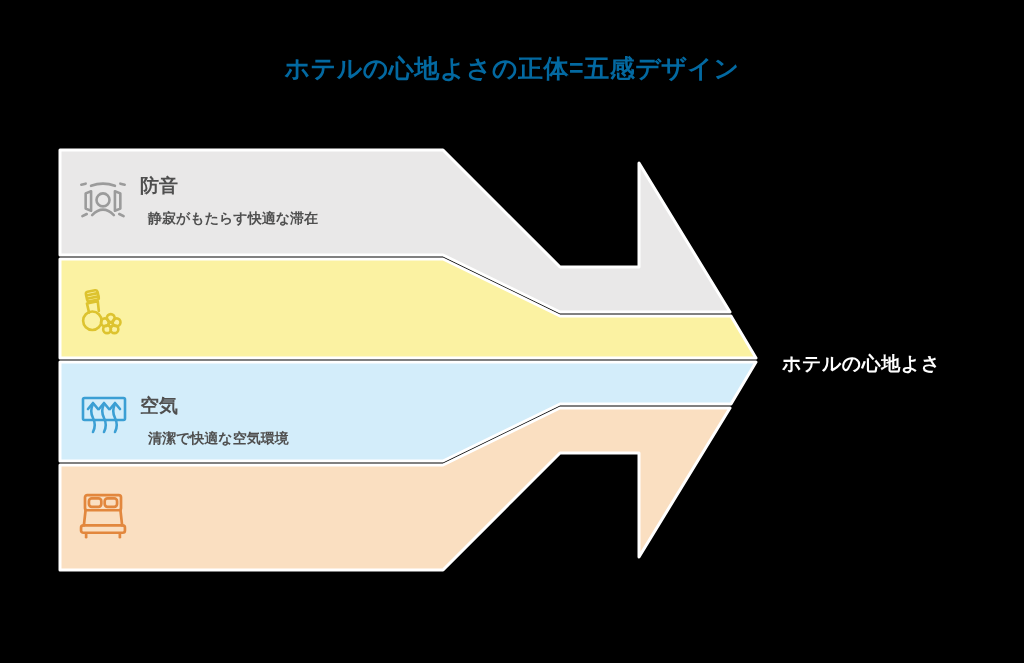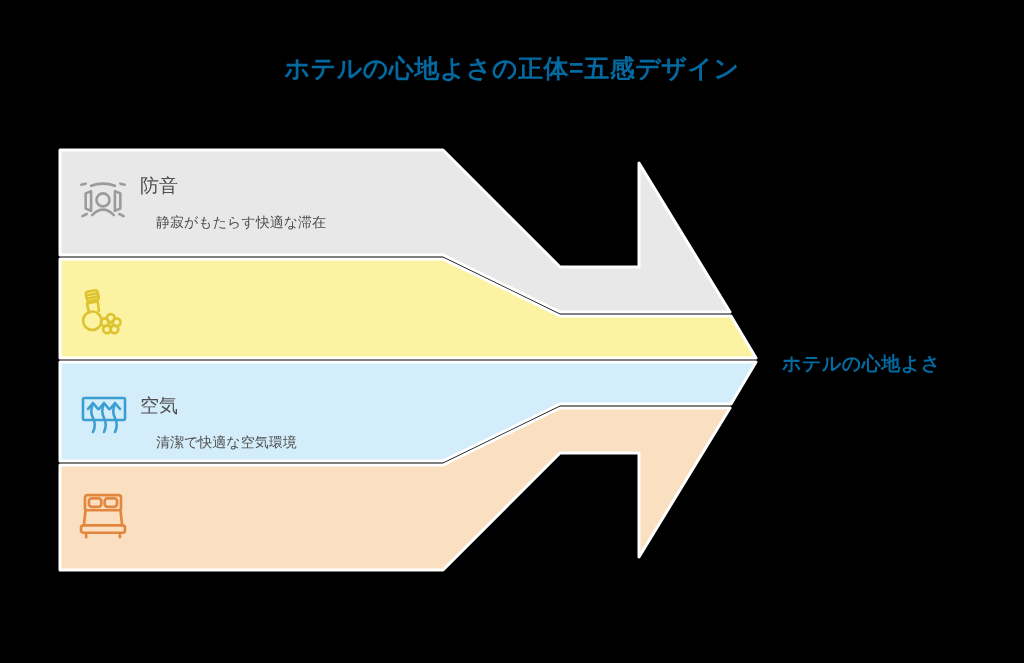--- a/index.html
+++ b/index.html
@@ -7,26 +7,26 @@
     position:relative;width:1024px;height:663px;overflow:hidden;background:#000;
     font-family:"Liberation Sans","DejaVu Sans",sans-serif;
   }
   #title{
     position:absolute;top:52px;left:0;width:1024px;text-align:center;
     font-size:25px;font-weight:700;color:#0369a1;letter-spacing:0.5px;
   }
   #arrow-svg{position:absolute;left:0;top:0;}
   .band-shape{stroke:#ffffff;stroke-width:3;stroke-linejoin:round;}
   .band-text{position:absolute;left:140px;}
-  .band-heading{font-size:19px;line-height:24px;color:#4f4f4f;margin:0 0 12px 0;font-weight:400;}
-  .band-desc{font-size:14px;line-height:17px;color:#4f4f4f;margin:16px;font-weight:400;}
+  .band-heading{font-size:19px;line-height:24px;color:#4f4f4f;margin:0 0 12px 0;font-weight:700;}
+  .band-desc{font-size:14px;line-height:17px;color:#4f4f4f;margin:8px;font-weight:700;}
   .band-icon{position:absolute;}
   #result-label{
     position:absolute;left:782px;top:351px;
-    font-size:19px;font-weight:700;color:#0369a1;letter-spacing:0.5px;white-space:nowrap;
+    font-size:19px;font-weight:700;color:#ffffff;letter-spacing:0.5px;white-space:nowrap;
   }
 </style>
 </head>
 <body>
 
 <div id="stage">
 
   <div id="title">ホテルの心地よさの正体=五感デザイン</div>
 
   <svg id="arrow-svg" width="1024" height="663" viewBox="0 0 1024 663">

